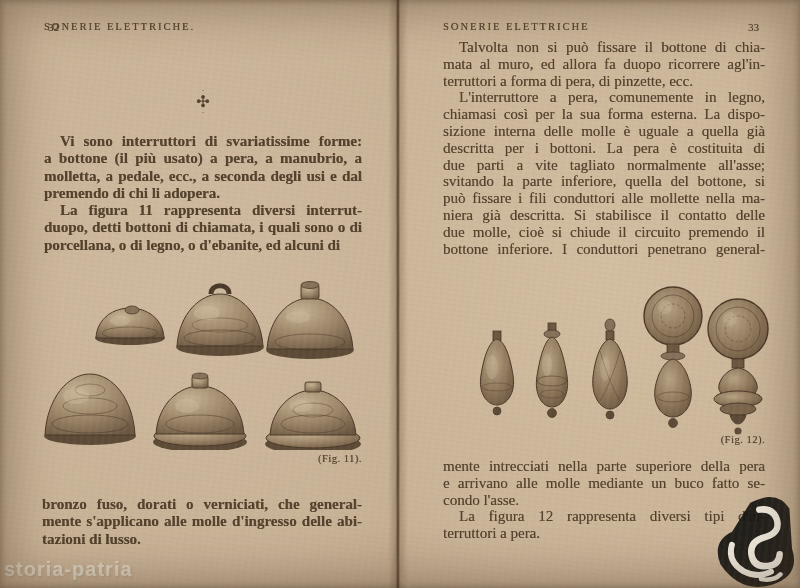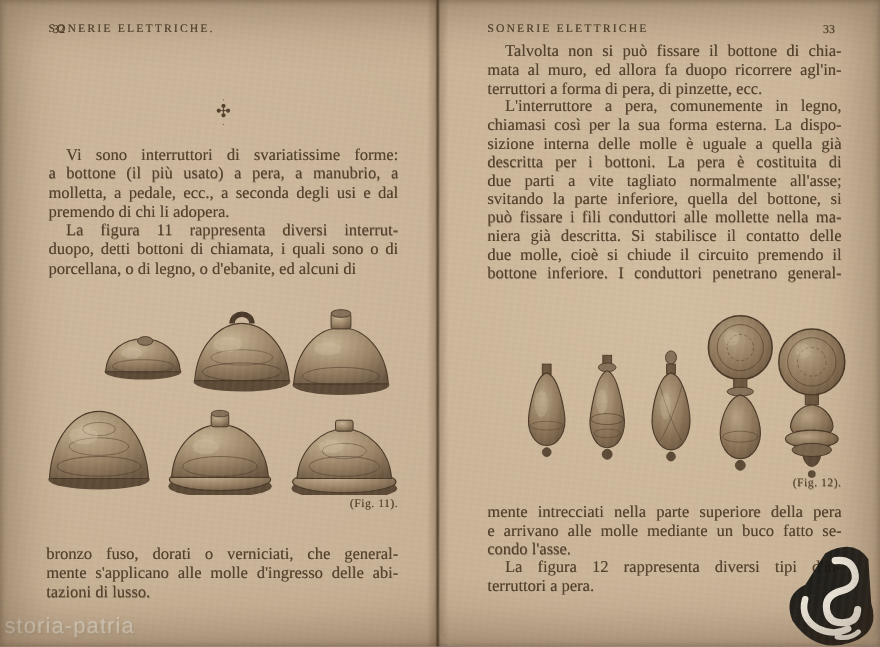--- a/index.html
+++ b/index.html
@@ -15,31 +15,31 @@
     background:radial-gradient(130% 95% at 52% 45%, #d2bda1 0%, #cab498 55%, #b69d81 100%);border-radius:23px;}
   .gutter{position:absolute;left:388px;top:0;width:20px;height:588px;pointer-events:none;
     background:linear-gradient(to right, rgba(90,65,40,0) 0%, rgba(80,55,32,0.28) 38%,
       rgba(59,42,24,0.85) 50%, rgba(80,55,32,0.25) 60%, rgba(90,65,40,0) 100%);}
   .ink{color:#52402c;text-shadow:0.3px 0.3px 0.6px rgba(82,64,44,0.55);}
   .block{position:absolute;}
   .hdr{position:relative;height:14px;font-size:10.5px;letter-spacing:2px;}
   .hdr .title{display:block;width:100%;text-align:left;}
   .hdr .pgnum{position:absolute;top:0;font-size:11px;letter-spacing:0;}
   .line{display:block;font-size:15px;text-align:justify;text-align-last:justify;}
-  .pl .line{line-height:17.3px;}
+  .pl .line{line-height:17.3px;font-weight:bold;}
   .pr .line{line-height:16.8px;}
   .line.ind{text-indent:16px;}
   .line.end{text-align-last:left;}
   .ornament{text-align:center;font-size:16px;line-height:16px;}
   .ornament .dots{display:block;font-size:7px;line-height:6px;letter-spacing:0;}
   .caption{text-align:right;font-size:10.5px;letter-spacing:0.5px;}
   .watermark{
     position:absolute;left:4px;top:558px;width:200px;
     font-family:"Liberation Sans","DejaVu Sans",sans-serif;
-    font-weight:normal;font-size:20px;letter-spacing:1px;
+    font-weight:bold;font-size:20px;letter-spacing:1px;
     color:rgba(222,214,200,0.45);
     text-shadow:0 0 1px rgba(250,246,238,0.55), 1px 1px 2px rgba(140,120,95,0.35);
   }
   .curl{position:absolute;right:2px;bottom:-4px;width:92px;height:96px;transform:rotate(-8deg);}
   .vignette{position:absolute;inset:0;pointer-events:none;
     box-shadow:inset 0 0 46px 10px rgba(70,50,30,0.38), inset 0 0 6px 1px rgba(60,40,25,0.35);}
   .grain{position:absolute;inset:0;pointer-events:none;opacity:.5;
     background-image:repeating-linear-gradient(7deg, rgba(120,95,70,0.04) 0 2px, transparent 2px 5px),
       repeating-linear-gradient(97deg, rgba(255,245,230,0.05) 0 3px, transparent 3px 7px);}
   svg{display:block;}

